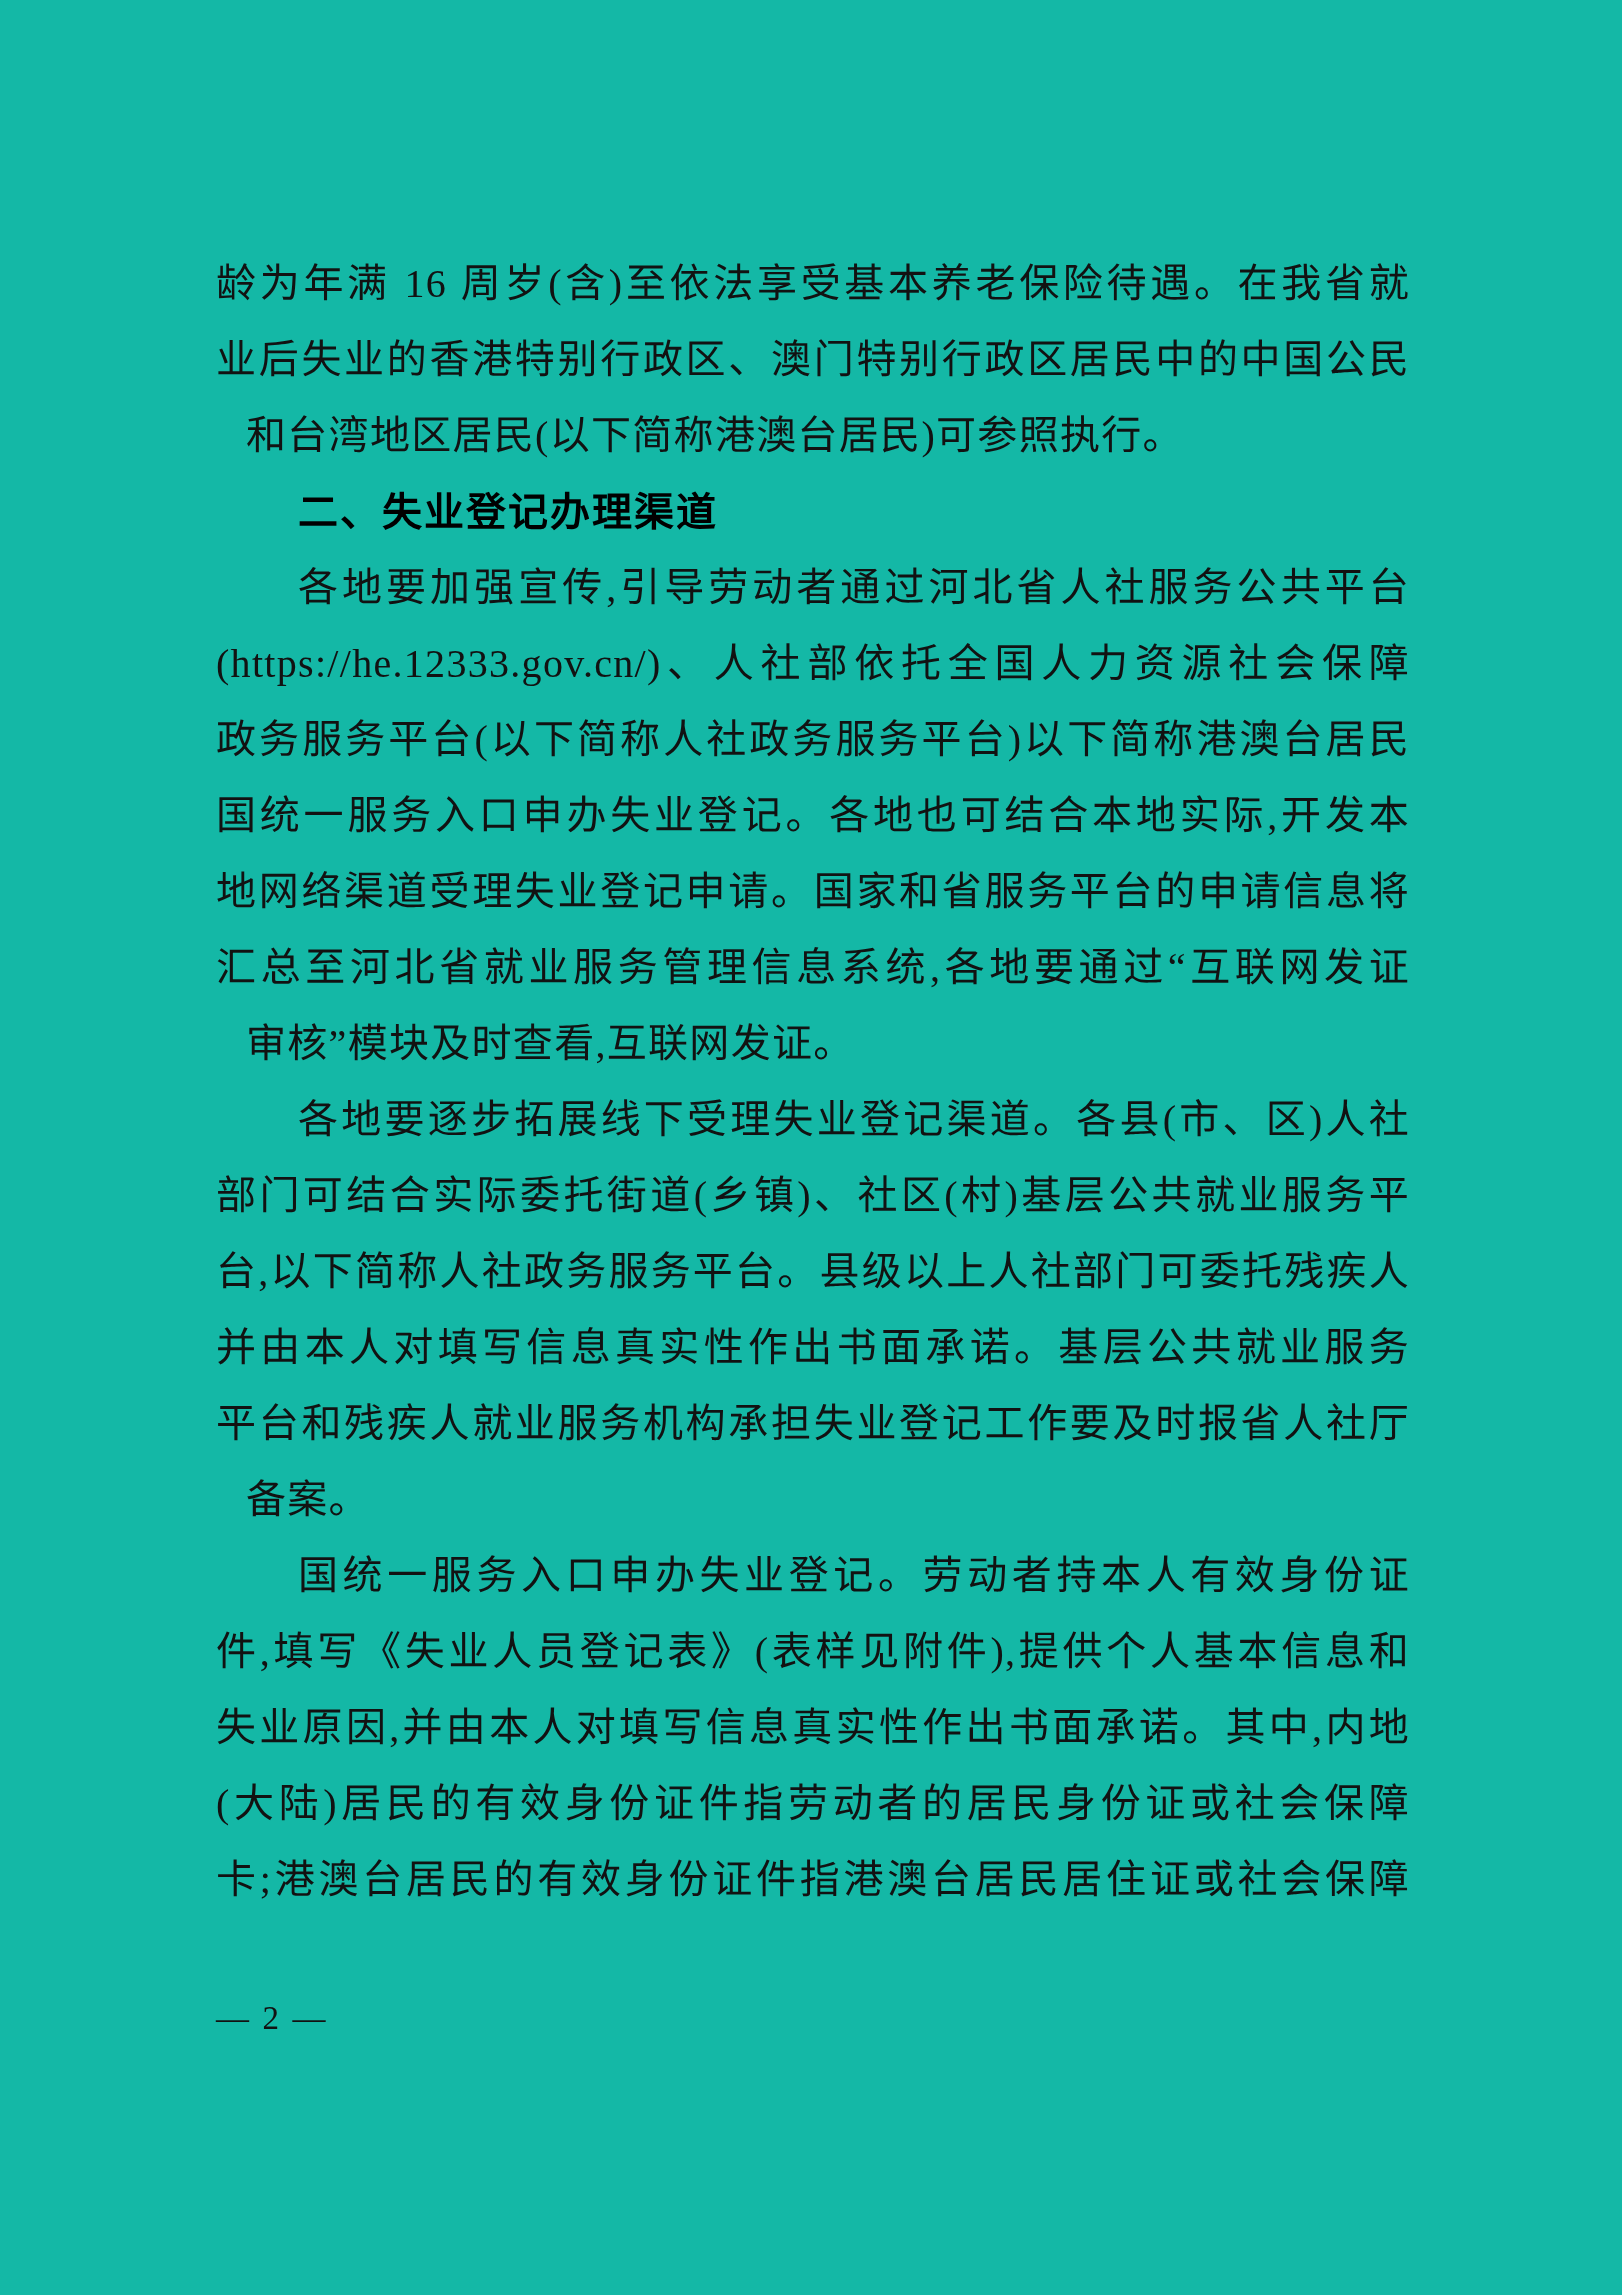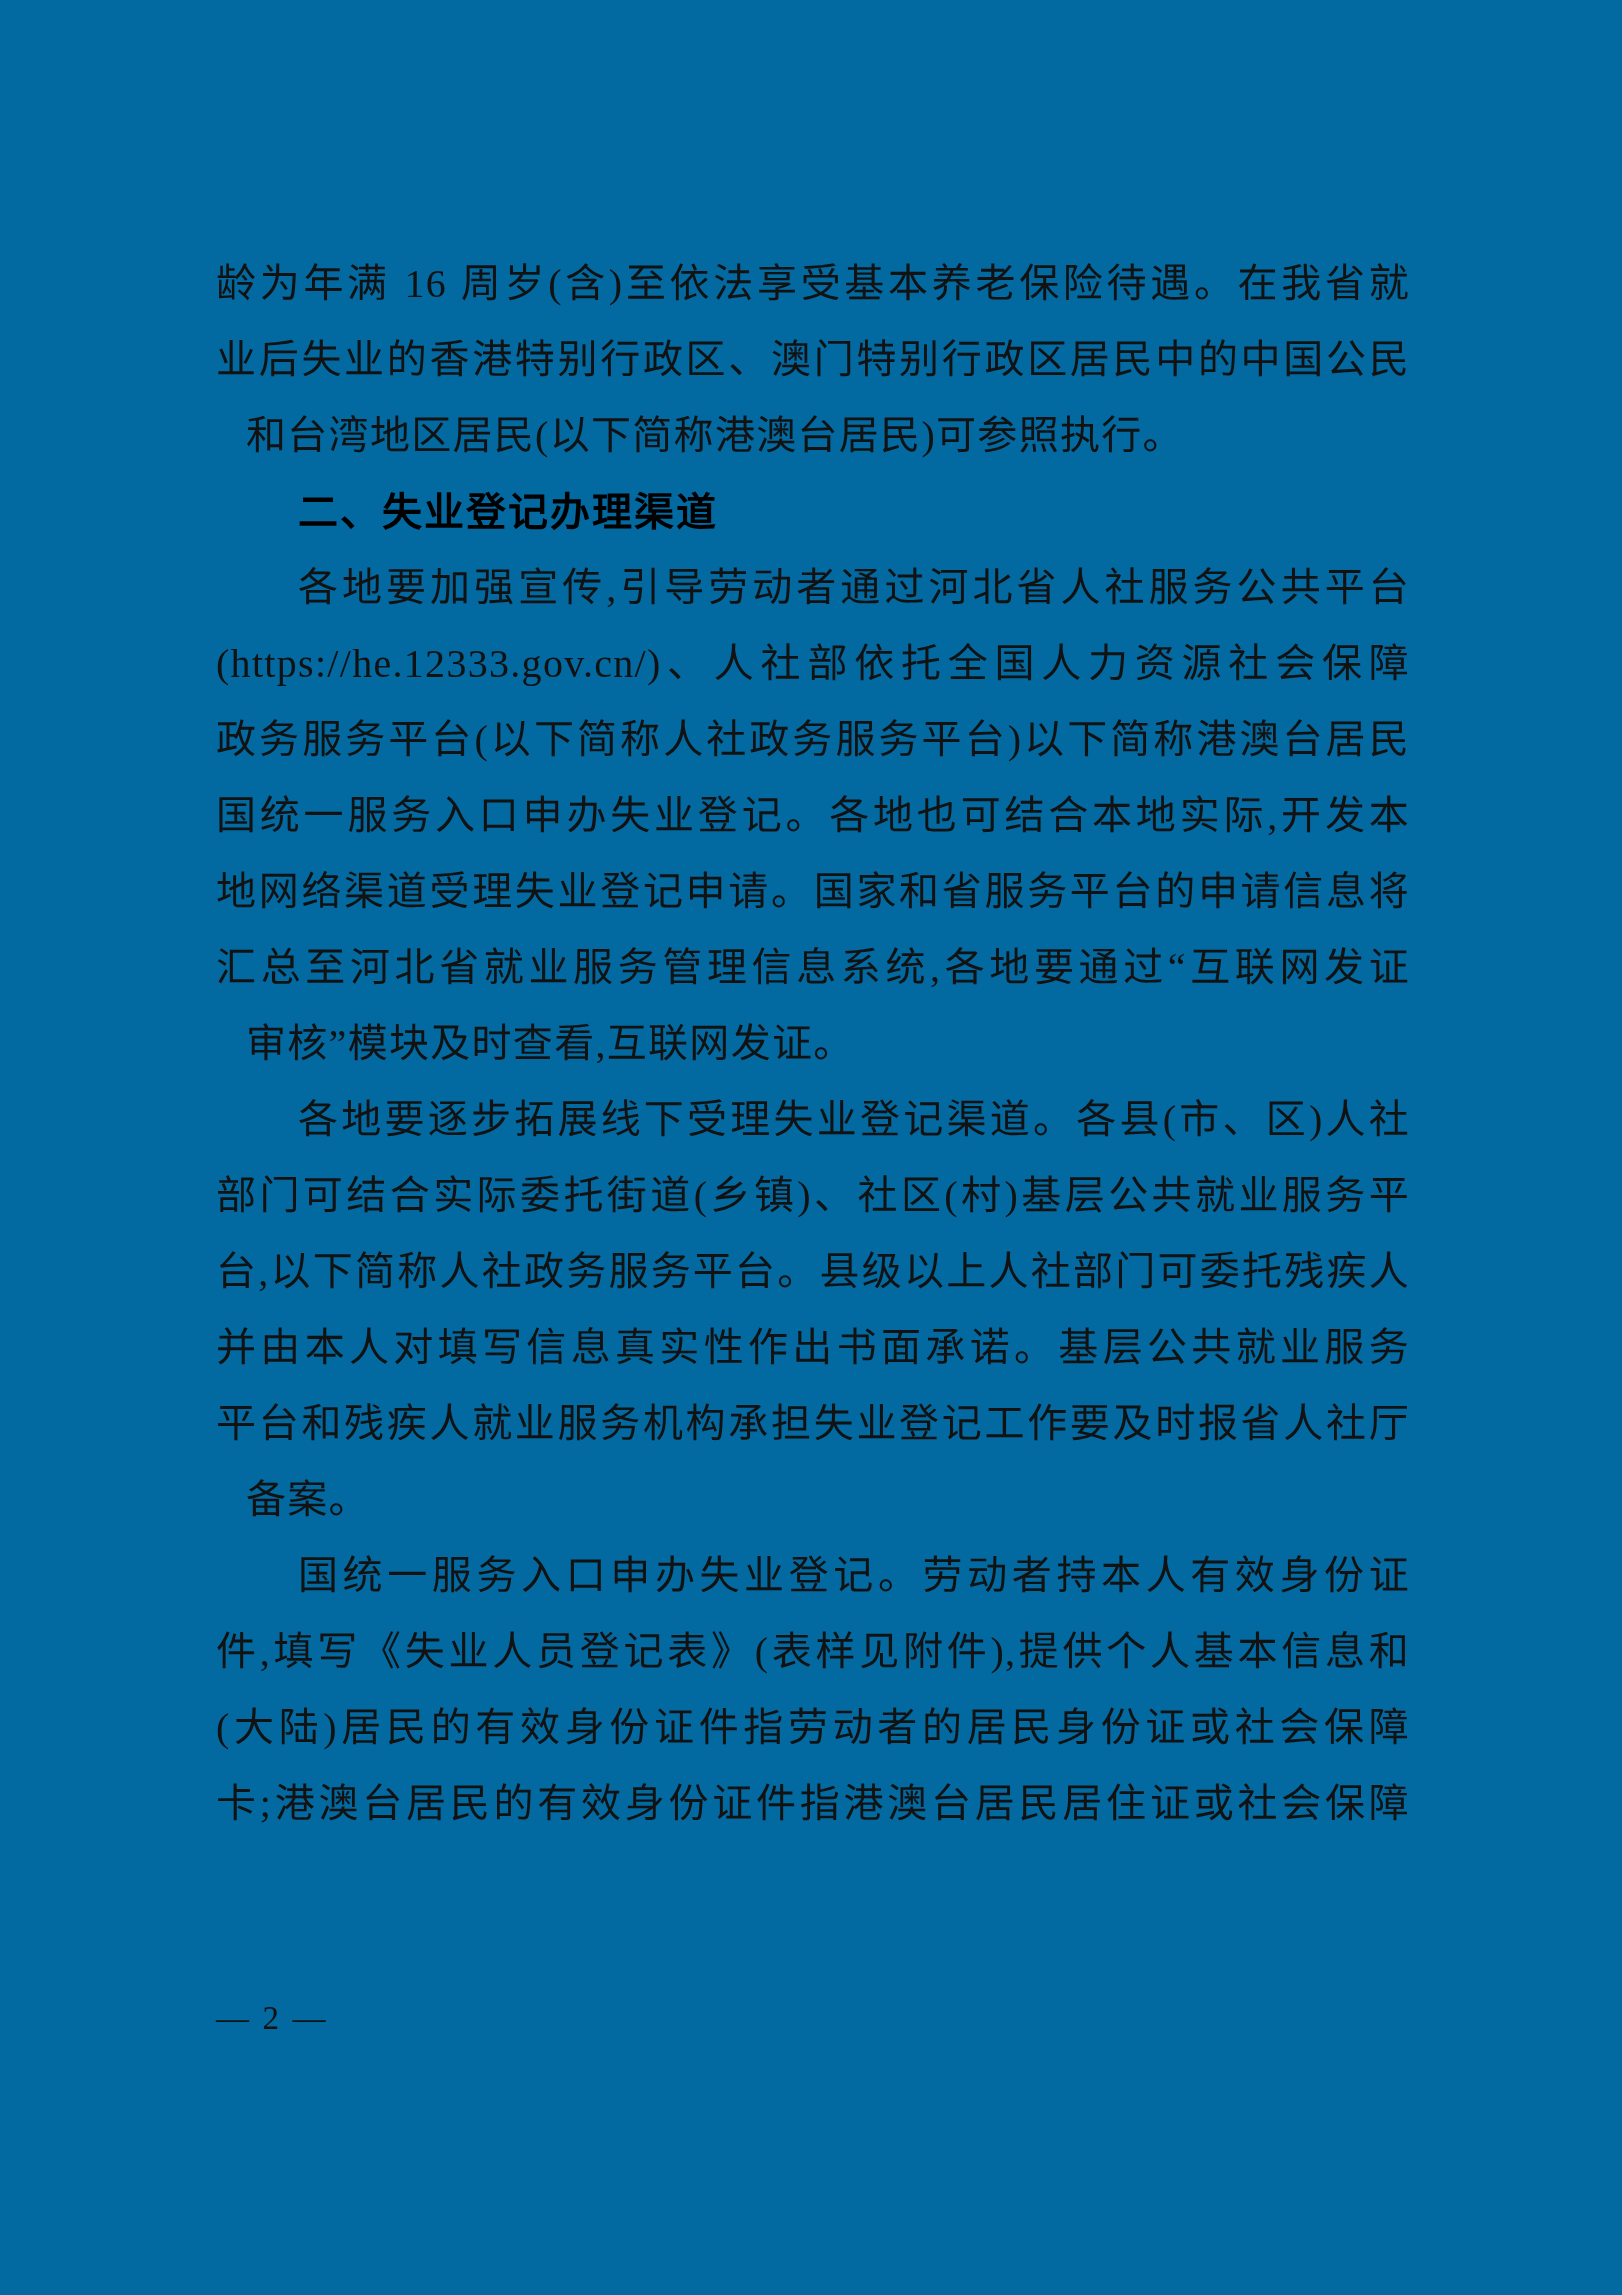--- a/index.html
+++ b/index.html
@@ -4,21 +4,21 @@
 <style>
   html, body {
     margin: 0;
     padding: 0;
     background: #e8e8e8;
   }
   .page {
     position: relative;
     width: 1622px;
     height: 2295px;
-    background: #0369a1;
+    background: #14b8a6;
     overflow: hidden;
   }
   .text-block {
     position: absolute;
     left: 216px;
     top: 246px;
     width: 1194px;
     color: #121212;
     font-family: "Liberation Serif", "DejaVu Serif", serif;
     font-size: 40px;
@@ -80,20 +80,21 @@
     <div class="line">汇总至河北省就业服务管理信息系统,各地要通过“互联网发证</div>
     <div class="line end">审核”模块及时查看,互联网发证。</div>
     <div class="line ind">各地要逐步拓展线下受理失业登记渠道。各县(市、区)人社</div>
     <div class="line">部门可结合实际委托街道(乡镇)、社区(村)基层公共就业服务平</div>
     <div class="line">台,以下简称人社政务服务平台。县级以上人社部门可委托残疾人</div>
     <div class="line">并由本人对填写信息真实性作出书面承诺。基层公共就业服务</div>
     <div class="line">平台和残疾人就业服务机构承担失业登记工作要及时报省人社厅</div>
     <div class="line end">备案。</div>
     <div class="line ind">国统一服务入口申办失业登记。劳动者持本人有效身份证</div>
     <div class="line">件,填写《失业人员登记表》(表样见附件),提供个人基本信息和</div>
+    <div class="line">失业原因,并由本人对填写信息真实性作出书面承诺。其中,内地</div>
     <div class="line">(大陆)居民的有效身份证件指劳动者的居民身份证或社会保障</div>
     <div class="line">卡;港澳台居民的有效身份证件指港澳台居民居住证或社会保障</div>
   </div>
 
   <div class="page-footer">— 2 —</div>
 
 </div>
 
 
 </body></html>

